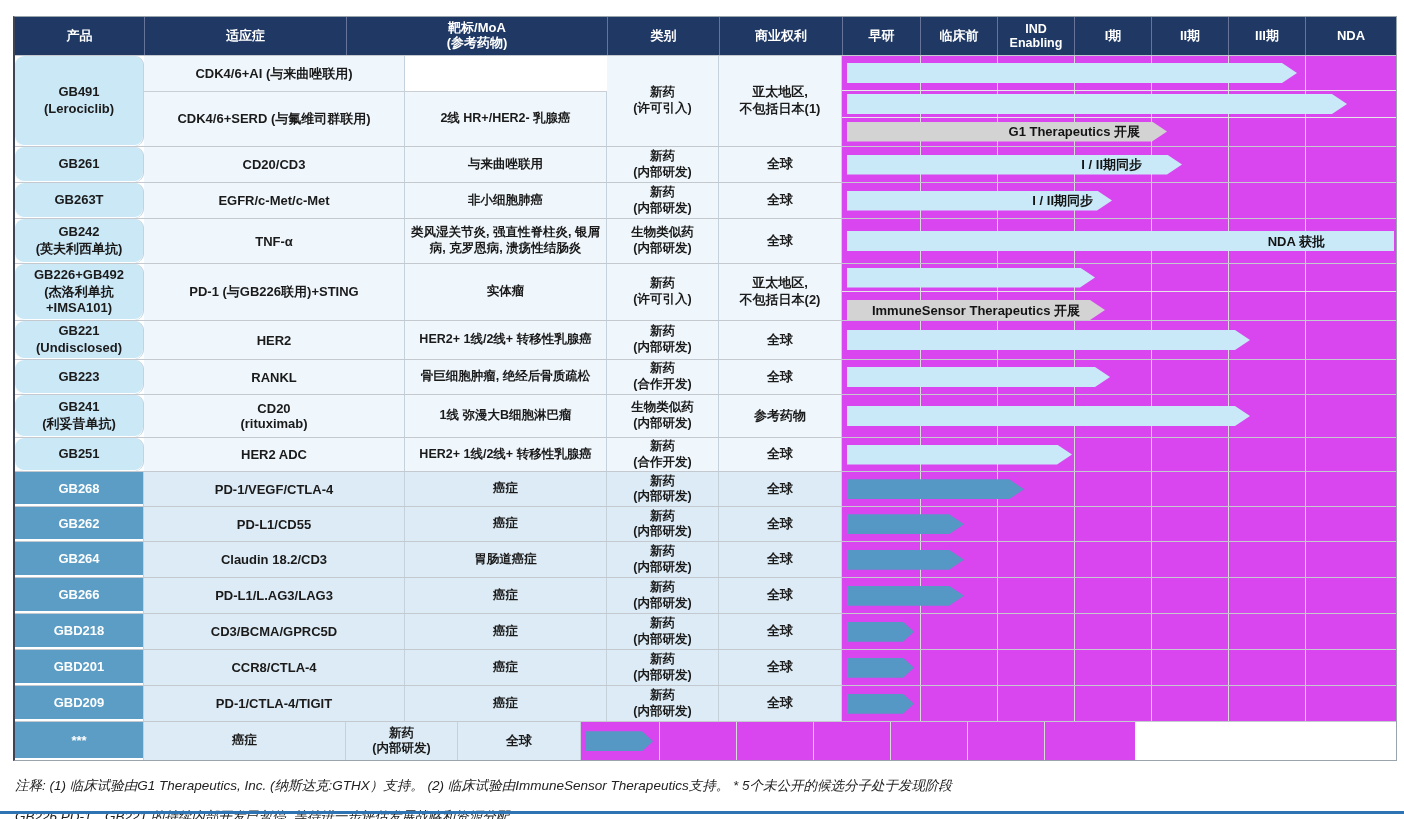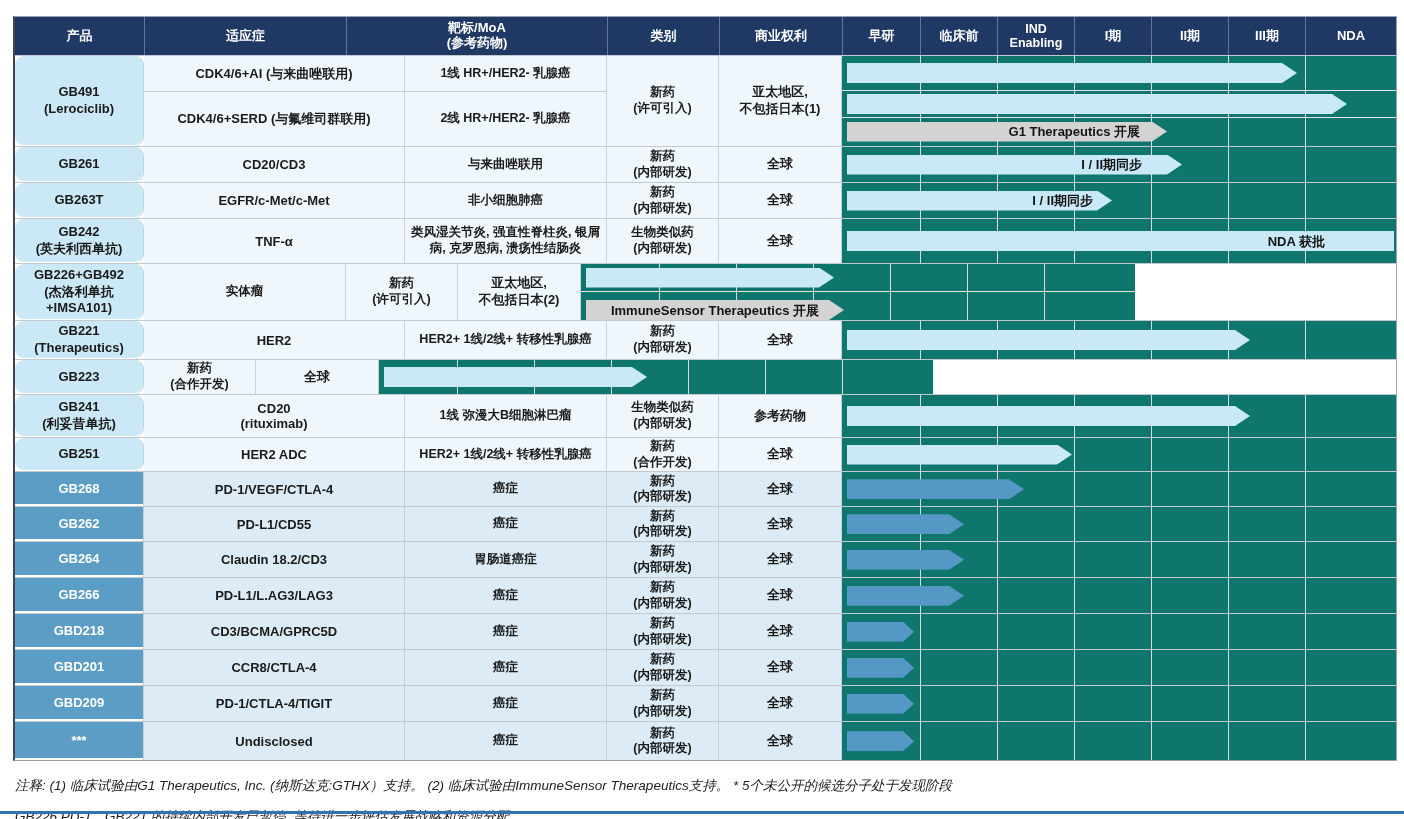--- a/index.html
+++ b/index.html
@@ -26,21 +26,21 @@
   .midcol{display:flex;flex-direction:column;}
   .subrow{display:flex;}
   .subrow.subsep{border-bottom:1px solid #c9cfd4;}
   .cell-target{width:261px;font-size:13px;}
   .cell-indication{width:202px;font-size:12.5px;line-height:1.25;}
   .cell-category{width:112px;font-size:12.5px;line-height:1.25;}
   .cell-rights{width:123px;font-size:13px;line-height:1.3;}
   .row.light .cell-target,.row.light .cell-indication,.row.light .cell-category,.row.light .cell-rights{background:#F0F7FC;}
   .row.dark .cell-target,.row.dark .cell-indication,.row.dark .cell-category,.row.dark .cell-rights{background:#DCEBF5;}
   
-  .chart{position:relative;width:554px;background:#0f766e;display:flex;flex-direction:column;}
+  .chart{position:relative;width:554px;background:#d946ef;display:flex;flex-direction:column;}
   .gridline{position:absolute;top:0;bottom:0;width:1px;background:#dadada;}
   .lane{position:relative;display:flex;align-items:center;box-sizing:border-box;}
   .lane.lanesep{border-bottom:1px solid #e6e6e6;}
   .bar{position:relative;height:20px;margin-left:5px;display:flex;align-items:center;
        justify-content:flex-end;box-sizing:border-box;z-index:1;}
   .bar.light{background:#C9E9F9;}
   .bar.dark{background:#5598C5;}
   .bar.gray{background:#D3D3D3;}
   .bar-label{font-weight:bold;font-size:13px;color:#141414;white-space:nowrap;line-height:1;}
   
@@ -69,21 +69,20 @@
       <div class="hcell wp5">III期</div>
       <div class="hcell wp6">NDA</div>
     </div>
     <div id="rows-container">
         <div class="row light">
           <div class="cell cell-product">GB491
 (Lerociclib)</div>
           <div class="midcol">
             <div class="subrow subsep" style="height: 35px;">
               <div class="cell cell-target">CDK4/6+AI (与来曲唑联用)</div>
-              <div class="cell cell-indication">1线 HR+/HER2- 乳腺癌</div>
             </div>
             <div class="subrow" style="height: 54px;">
               <div class="cell cell-target">CDK4/6+SERD (与氟维司群联用)</div>
               <div class="cell cell-indication">2线 HR+/HER2- 乳腺癌</div>
             </div>
           </div>
           <div class="cell cell-category">新药
 (许可引入)</div>
           <div class="cell cell-rights">亚太地区,
 不包括日本(1)</div>
@@ -182,20 +181,21 @@
               </div>
             </div>
           </div>
         </div>
         <div class="row light">
           <div class="cell cell-product">GB226+GB492
 (杰洛利单抗
 +IMSA101)</div>
           <div class="midcol">
             <div class="subrow" style="height: 56px;">
+              <div class="cell cell-target">PD-1 (与GB226联用)+STING</div>
               <div class="cell cell-indication">实体瘤</div>
             </div>
           </div>
           <div class="cell cell-category">新药
 (许可引入)</div>
           <div class="cell cell-rights">亚太地区,
 不包括日本(2)</div>
           <div class="chart">
             <div class="gridline" style="left: 78px;"></div>
             <div class="gridline" style="left: 155px;"></div>
@@ -208,21 +208,21 @@
             </div>
             <div class="lane" style="height: 28px; align-items: flex-end;">
               <div class="bar gray" style="width: 258px; clip-path: polygon(0px 0px, calc(100% - 15px) 0px, 100% 50%, calc(100% - 15px) 100%, 0px 100%); padding-right: 25px;">
                 <span class="bar-label">ImmuneSensor Therapeutics 开展</span>
               </div>
             </div>
           </div>
         </div>
         <div class="row light">
           <div class="cell cell-product">GB221
-(Therapeutics)</div>
+(Undisclosed)</div>
           <div class="midcol">
             <div class="subrow" style="height: 38px;">
               <div class="cell cell-target">HER2</div>
               <div class="cell cell-indication">HER2+ 1线/2线+ 转移性乳腺癌</div>
             </div>
           </div>
           <div class="cell cell-category">新药
 (内部研发)</div>
           <div class="cell cell-rights">全球</div>
           <div class="chart">
@@ -232,20 +232,26 @@
             <div class="gridline" style="left: 309px;"></div>
             <div class="gridline" style="left: 386px;"></div>
             <div class="gridline" style="left: 463px;"></div>
             <div class="lane" style="height: 38px;">
               <div class="bar light" style="width: 403px; clip-path: polygon(0px 0px, calc(100% - 15px) 0px, 100% 50%, calc(100% - 15px) 100%, 0px 100%);"></div>
             </div>
           </div>
         </div>
         <div class="row light">
           <div class="cell cell-product">GB223</div>
+          <div class="midcol">
+            <div class="subrow" style="height: 34px;">
+              <div class="cell cell-target">RANKL</div>
+              <div class="cell cell-indication">骨巨细胞肿瘤, 绝经后骨质疏松</div>
+            </div>
+          </div>
           <div class="cell cell-category">新药
 (合作开发)</div>
           <div class="cell cell-rights">全球</div>
           <div class="chart">
             <div class="gridline" style="left: 78px;"></div>
             <div class="gridline" style="left: 155px;"></div>
             <div class="gridline" style="left: 232px;"></div>
             <div class="gridline" style="left: 309px;"></div>
             <div class="gridline" style="left: 386px;"></div>
             <div class="gridline" style="left: 463px;"></div>
@@ -460,21 +466,20 @@
             <div class="gridline" style="left: 463px;"></div>
             <div class="lane" style="height: 35px;">
               <div class="bar dark" style="width: 67px; clip-path: polygon(0px 0px, calc(100% - 11px) 0px, 100% 50%, calc(100% - 11px) 100%, 0px 100%);"></div>
             </div>
           </div>
         </div>
         <div class="row dark">
           <div class="cell cell-product">***</div>
           <div class="midcol">
             <div class="subrow" style="height: 38px;">
-              <div class="cell cell-target">Undisclosed</div>
               <div class="cell cell-indication">癌症</div>
             </div>
           </div>
           <div class="cell cell-category">新药
 (内部研发)</div>
           <div class="cell cell-rights">全球</div>
           <div class="chart">
             <div class="gridline" style="left: 78px;"></div>
             <div class="gridline" style="left: 155px;"></div>
             <div class="gridline" style="left: 232px;"></div>

